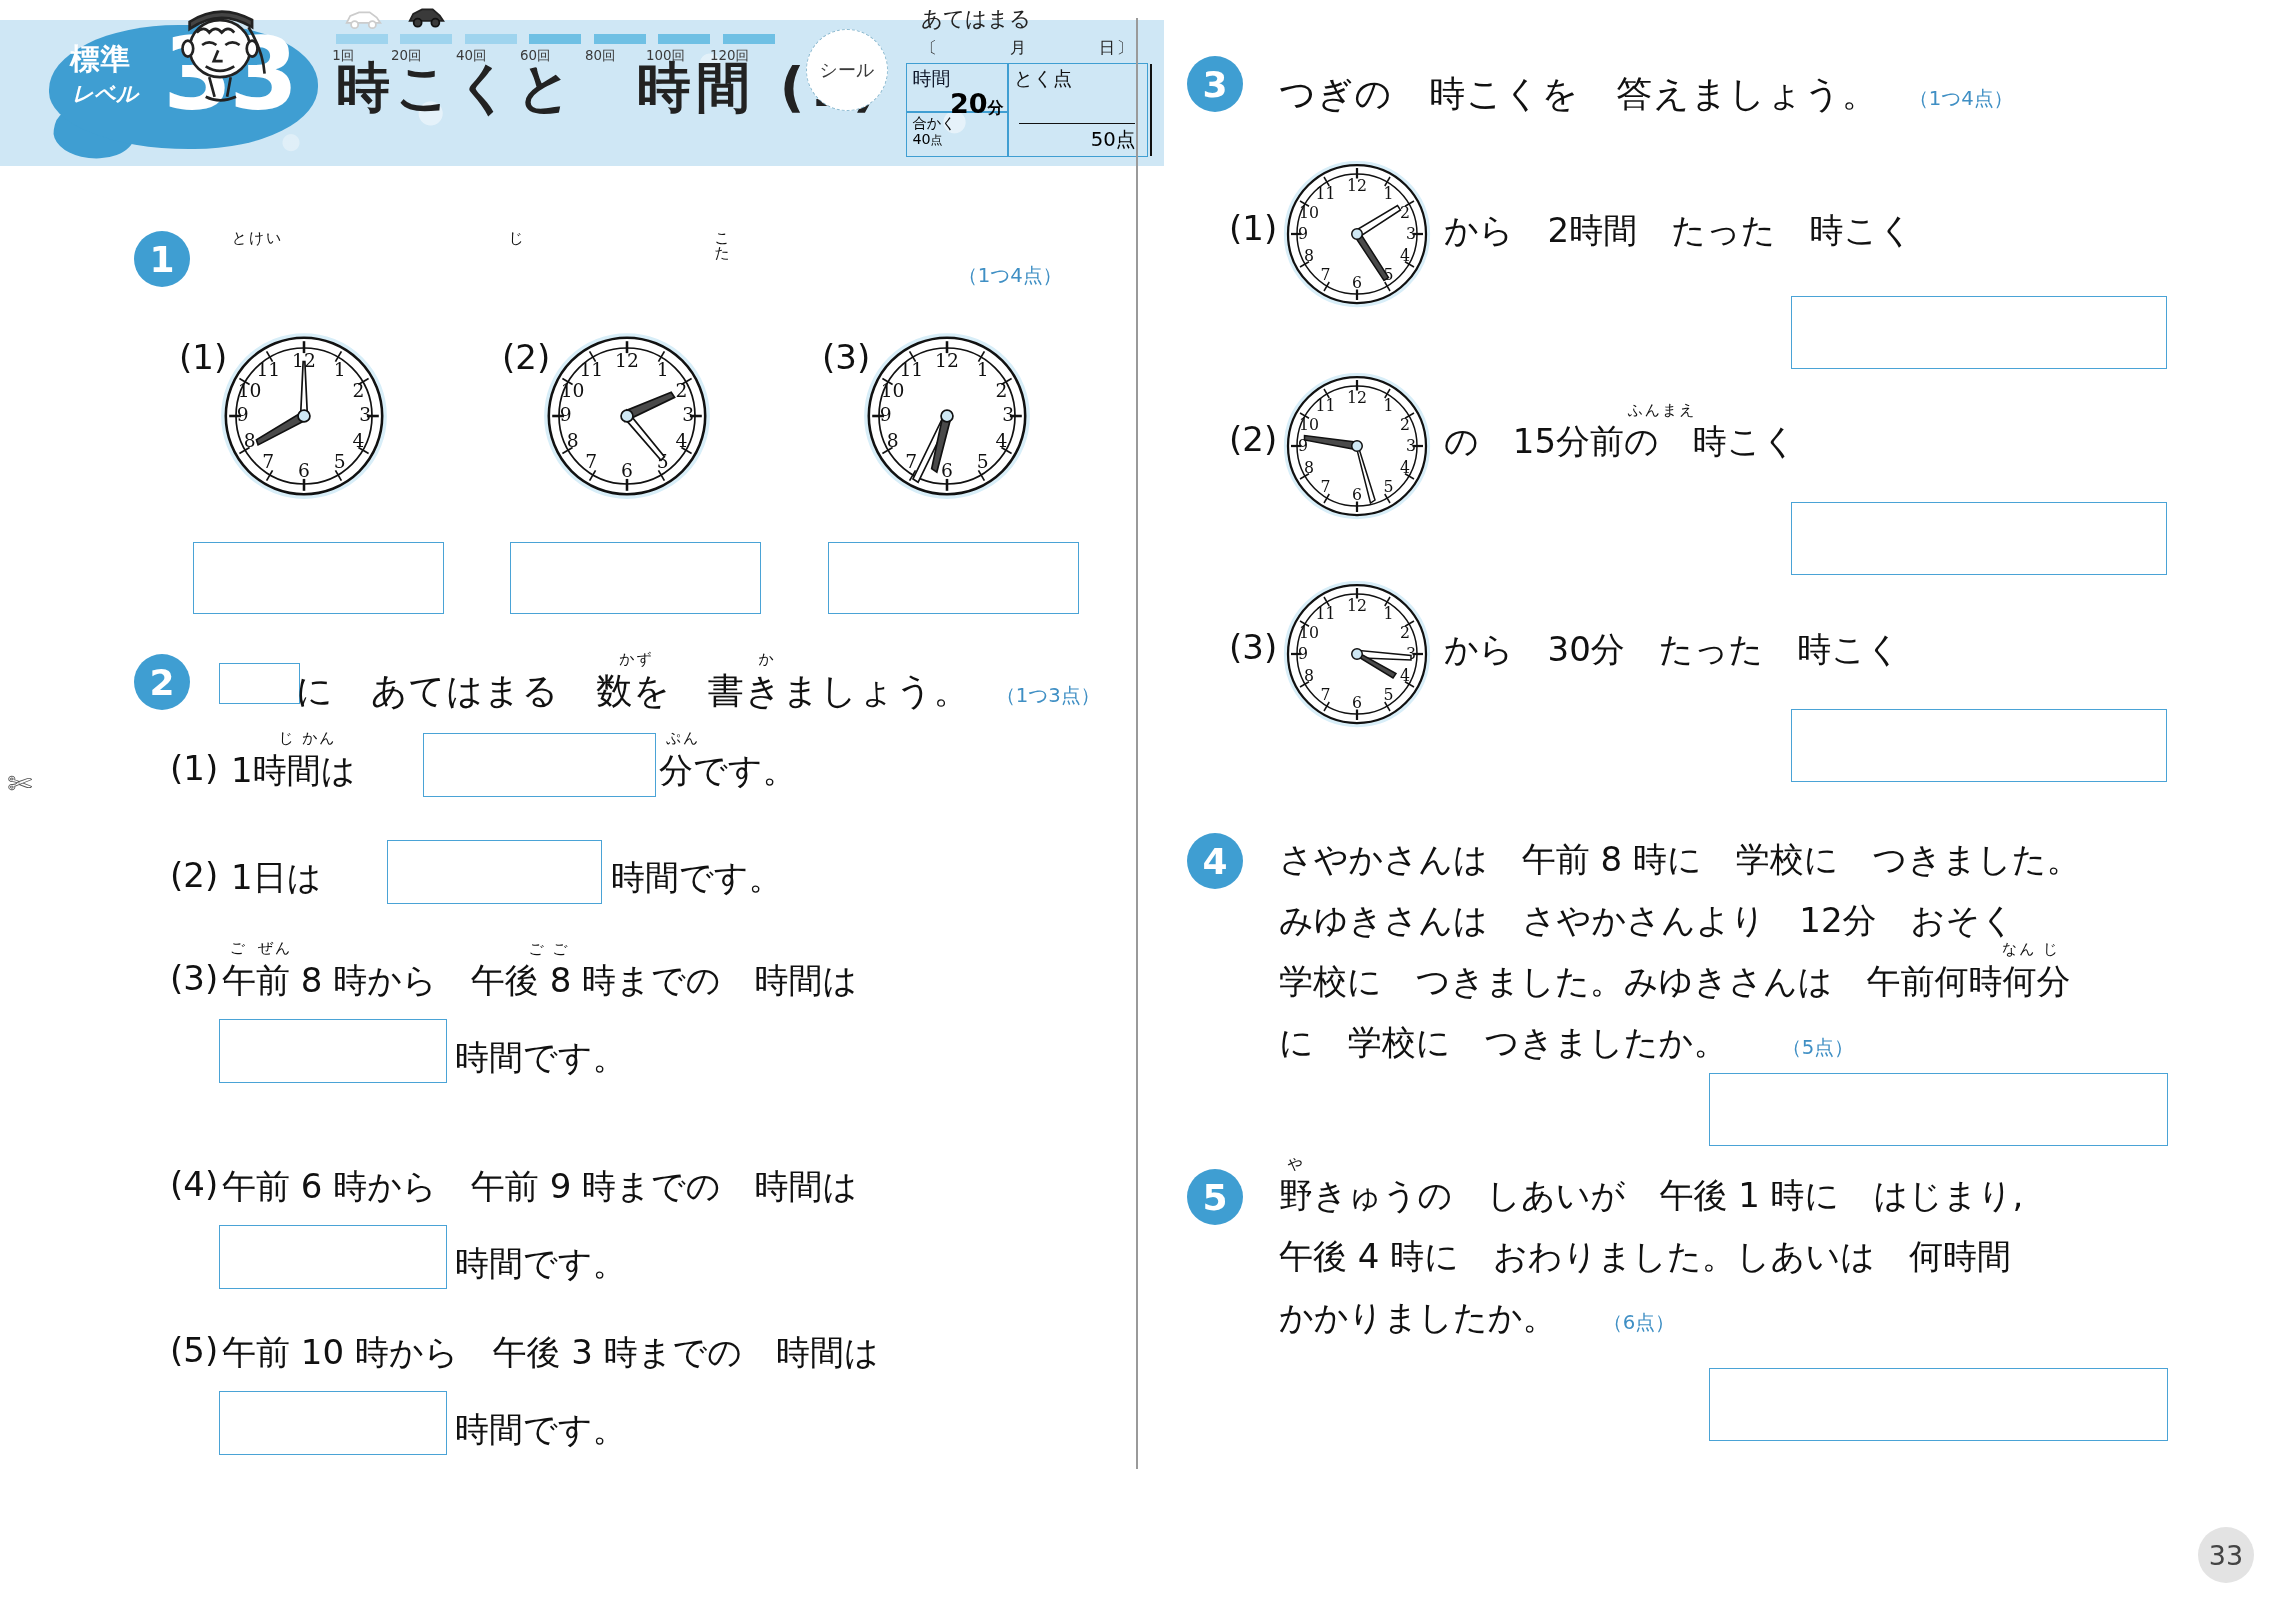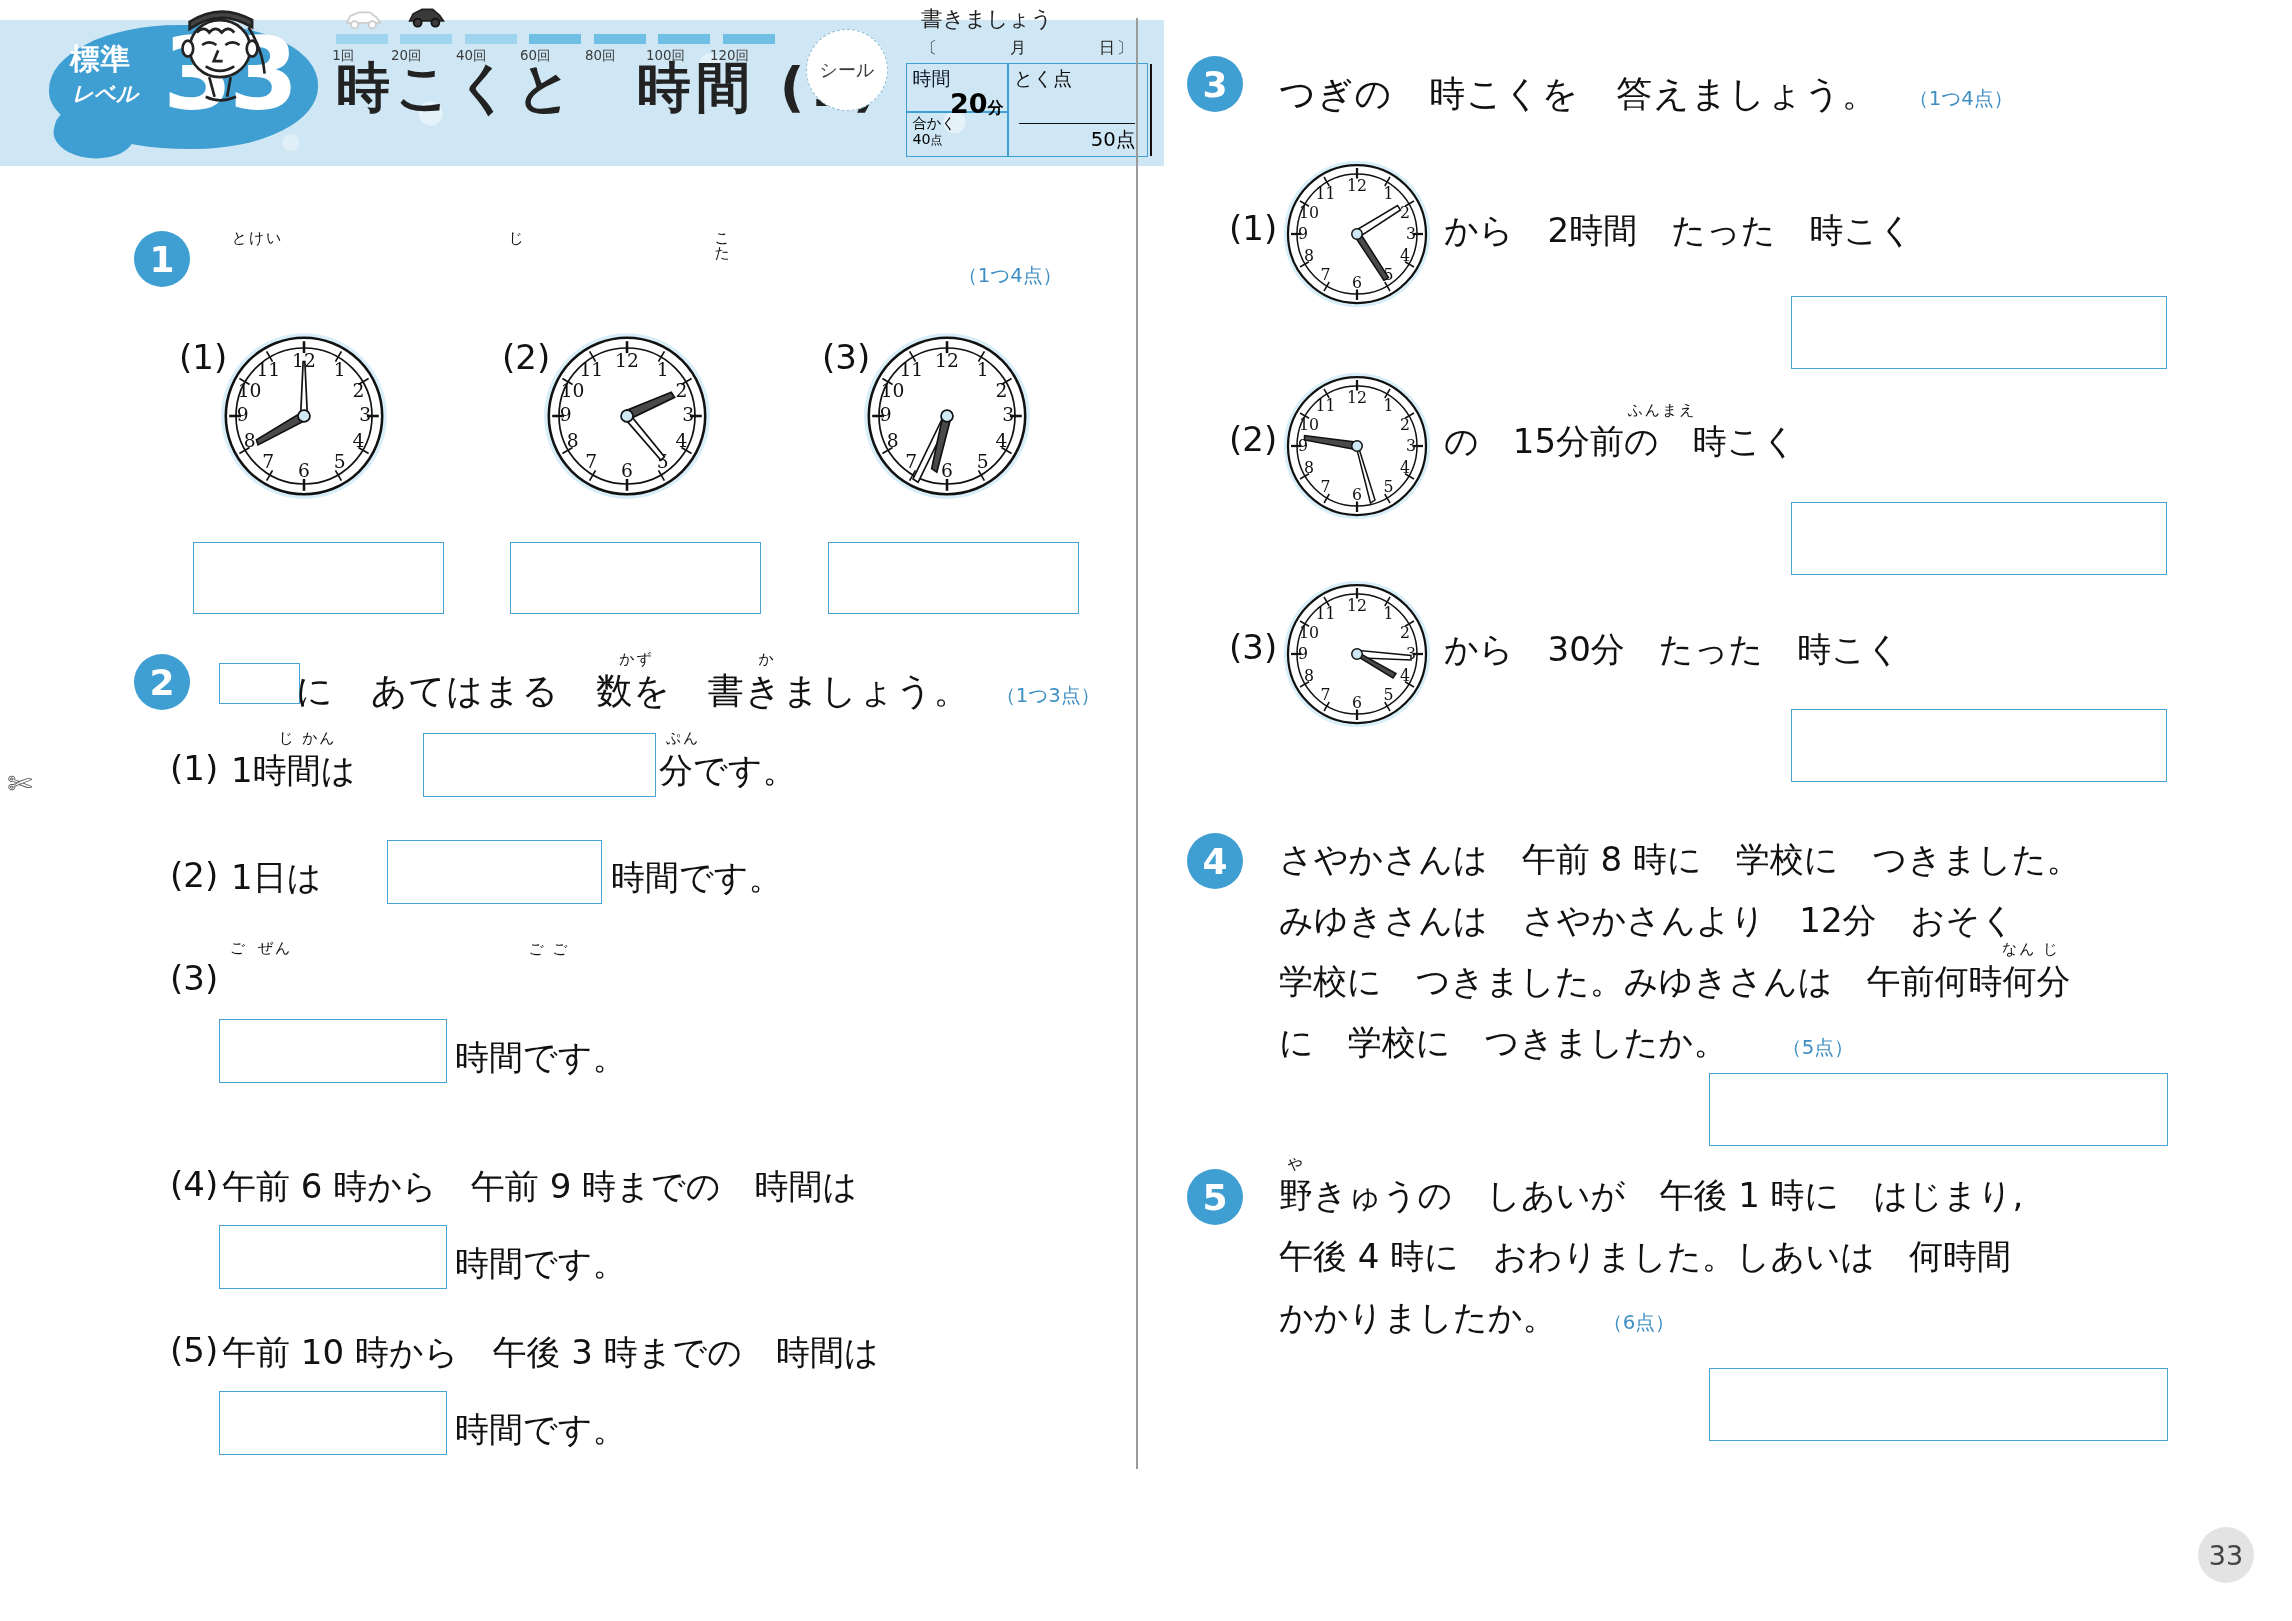--- a/index.html
+++ b/index.html
@@ -174,21 +174,21 @@
     <div class="tk" style="left:138px;">40回</div>
     <div class="tk" style="left:202px;">60回</div>
     <div class="tk" style="left:267px;">80回</div>
     <div class="tk" style="left:328px;">100回</div>
     <div class="tk" style="left:392px;">120回</div>
   </div>
 
   <div class="seal">シール</div>
 
   <div class="datebox">
-    <div class="lbl">書きましょう</div>
+    <div class="lbl">あてはまる</div>
     <div class="row">〔　　　　月　　　　日〕</div>
   </div>
 
   <div class="scoregrid">
     <div class="vline"></div>
       <div class="hline"></div>
     <div class="cellA">
       <div class="t">時間</div>
       <div class="b"><span>20</span><small>分</small></div>
     </div>
@@ -363,20 +363,21 @@
   <div class="ansbox" style="left:387px; top:840px; width:215px; height:64px;"></div>
   <div class="subq" style="left:611px; top:855px;">時間です。</div>
 
   <div class="ruby-wrap" style="left:227px; top:942px; width:68px;font-family:Liberation Mono, monospace;">
     <span class="rb">ご ぜん</span>
   </div>
   <div class="ruby-wrap" style="left:522px; top:942px; width:54px;">
     <span class="rb">ご ご</span>
   </div>
   <div class="subq" style="left:170px; top:958px;">(3)</div>
+  <div class="subq" style="left:222px; top:958px;">午前 8 時から　午後 8 時までの　時間は</div>
   <div class="ansbox" style="left:219px; top:1019px; width:228px; height:64px;"></div>
   <div class="subq" style="left:455px; top:1035px;">時間です。</div>
 
   <div class="subq" style="left:170px; top:1164px;">(4)</div>
   <div class="subq" style="left:222px; top:1164px;">午前 6 時から　午前 9 時までの　時間は</div>
   <div class="ansbox" style="left:219px; top:1225px; width:228px; height:64px;"></div>
   <div class="subq" style="left:455px; top:1241px;">時間です。</div>
 
   <div class="subq" style="left:170px; top:1330px;">(5)</div>
   <div class="subq" style="left:222px; top:1330px;">午前 10 時から　午後 3 時までの　時間は</div>

